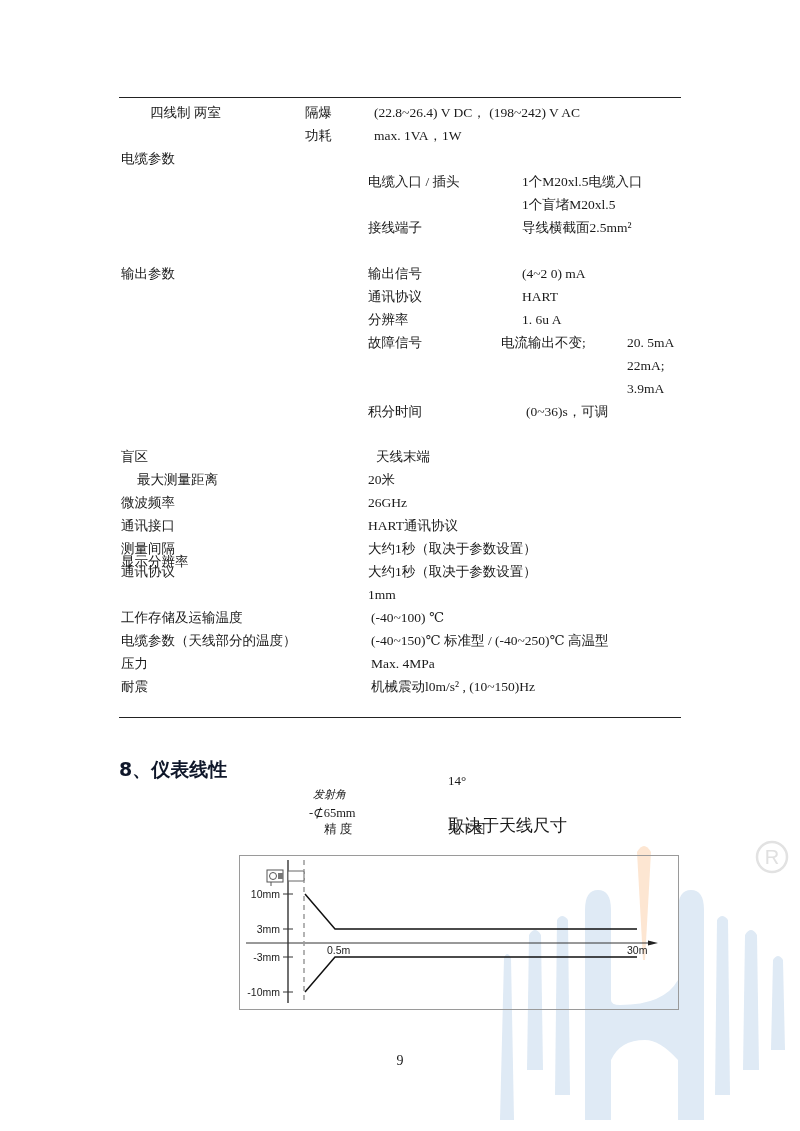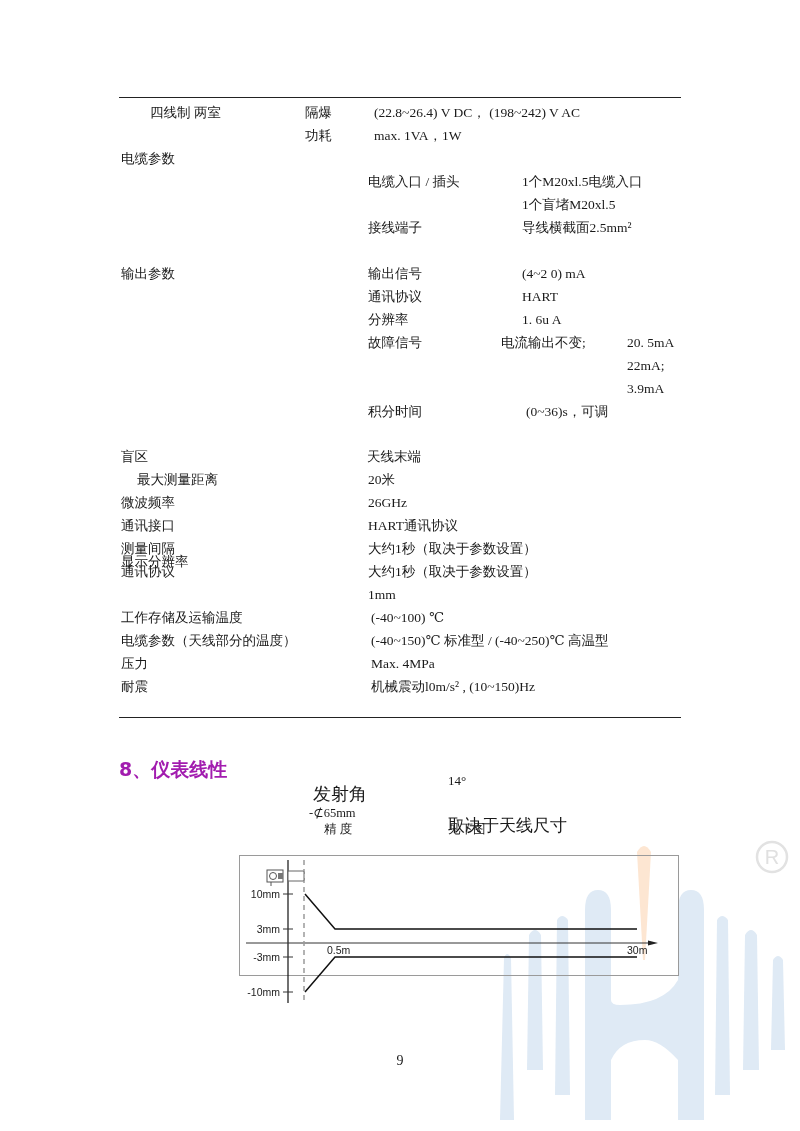--- a/index.html
+++ b/index.html
@@ -1,22 +1,22 @@
 <!DOCTYPE html>
 <html><head>
 <meta charset="utf-8">
 <style>
   html, body { margin: 0; padding: 0; background: #ffffff; }
   body { width: 800px; height: 1131px; position: relative; overflow: hidden;
          font-family: "Liberation Serif", "DejaVu Serif", serif; color: #1a1a1a; }
   .abs { position: absolute; white-space: nowrap; font-size: 13.5px; line-height: 16px; }
   .rule { position: absolute; left: 119px; width: 562px; height: 1px; background: #222; }
   .h2 { position: absolute; left: 119px; top: 757px; font-family: "DejaVu Sans", sans-serif;
-        font-size: 19px; font-weight: bold; color: #a21caf; white-space: nowrap; }
-  .chart { position: absolute; left: 239px; top: 855px; width: 440px; height: 121px;
+        font-size: 19px; font-weight: bold; color: #0f172a; white-space: nowrap; }
+  .chart { position: absolute; left: 239px; top: 855px; width: 440px; height: 155px;
            border: 1px solid #9a9a9a; box-sizing: border-box; }
   .chart svg { position: absolute; left: 0; top: 0; }
   .axlbl { font-family: "Liberation Sans", sans-serif; font-size: 10.5px; fill: #222; }
   .watermark { position: absolute; left: 0; top: 0; width: 800px; height: 1131px; pointer-events: none; }
   .pagenum { position: absolute; left: 0; width: 800px; top: 1053px; text-align: center; font-size: 14px; }
 </style>
 </head>
 <body>
 
 <svg class="watermark" width="800" height="1131" viewBox="0 0 800 1131">
@@ -58,21 +58,21 @@
 <div class="abs" style="left:522px; top:312px;">1. 6u A</div>
 <div class="abs" style="left:368px; top:335px;">故障信号</div>
 <div class="abs" style="left:501px; top:335px;">电流输出不变;</div>
 <div class="abs" style="left:627px; top:335px;">20. 5mA</div>
 <div class="abs" style="left:627px; top:358px;">22mA;</div>
 <div class="abs" style="left:627px; top:381px;">3.9mA</div>
 <div class="abs" style="left:368px; top:404px;">积分时间</div>
 <div class="abs" style="left:526px; top:404px;">(0~36)s，可调</div>
 
 <div class="abs" style="left:121px; top:449px;">盲区</div>
-<div class="abs" style="left:367px; top:449px;">天线末端</div>
+<div class="abs" style="left:376px; top:449px;">天线末端</div>
 <div class="abs" style="left:121px; top:472px;margin-left:16px;">最大测量距离</div>
 <div class="abs" style="left:368px; top:472px;">20米</div>
 <div class="abs" style="left:121px; top:495px;">微波频率</div>
 <div class="abs" style="left:368px; top:495px;">26GHz</div>
 <div class="abs" style="left:121px; top:518px;">通讯接口</div>
 <div class="abs" style="left:368px; top:518px;">HART通讯协议</div>
 <div class="abs" style="left:121px; top:541px;">测量间隔</div>
 <div class="abs" style="left:368px; top:541px;">大约1秒（取决于参数设置）</div>
 <div class="abs" style="left:121px; top:564px;">通讯协议</div>
 <div class="abs" style="left:368px; top:564px;">大约1秒（取决于参数设置）</div>
@@ -83,21 +83,21 @@
 <div class="abs" style="left:121px; top:633px;">电缆参数（天线部分的温度）</div>
 <div class="abs" style="left:371px; top:633px;">(-40~150)℃   标准型  / (-40~250)℃    高温型</div>
 <div class="abs" style="left:121px; top:656px;">压力</div>
 <div class="abs" style="left:371px; top:656px;">Max. 4MPa</div>
 <div class="abs" style="left:121px; top:679px;">耐震</div>
 <div class="abs" style="left:371px; top:679px;">机械震动l0m/s² , (10~150)Hz</div>
 
 <div class="rule" style="top:717px;"></div>
 
 <div class="h2">8、仪表线性</div>
-<div class="abs" style="left:313px; top:786px; font-size:18px;">发射角</div>
+<div class="abs" style="left:313px; top:786px; font-size:11px;font-style:italic;">发射角</div>
 <div class="abs" style="left:448px; top:818px; font-size:17px;">取决于天线尺寸</div>
 <div class="abs" style="left:309px; top:805px; font-size:12.5px;">-⊄65mm</div>
 <div class="abs" style="left:448px; top:773px; font-size:13px;">14°</div>
 <div class="abs" style="left:324px; top:821px; font-size:12.5px;text-align:center;">精 度</div>
 <div class="abs" style="left:448px; top:821px; font-size:12.5px;">见下图</div>
 
 <div class="chart">
   <svg width="440" height="151" viewBox="0 0 440 151">
 
     <line x1="48" y1="4" x2="48" y2="147" stroke="#111" stroke-width="1.2"></line>

